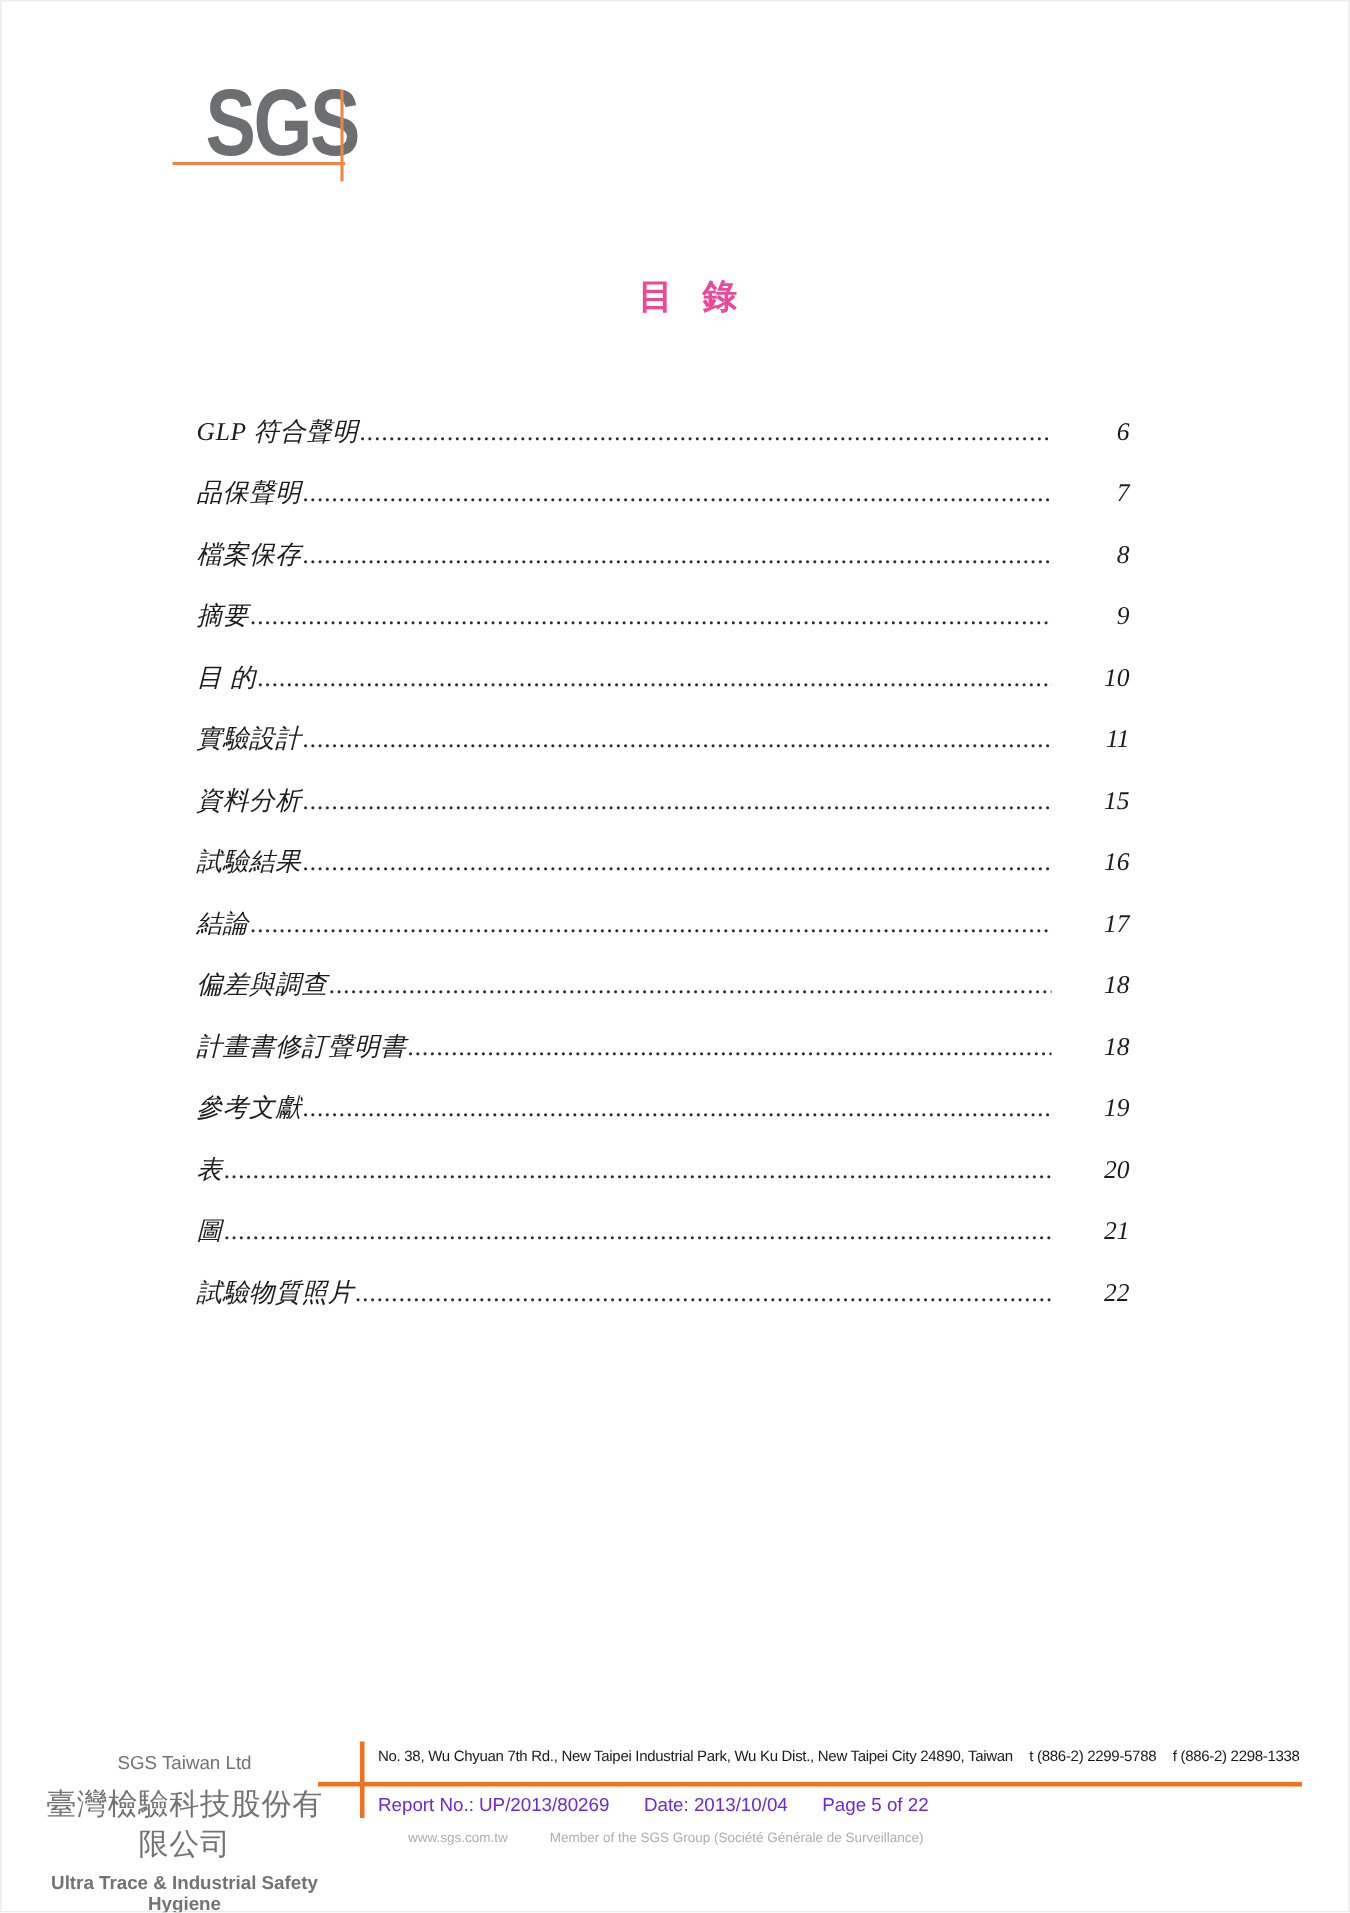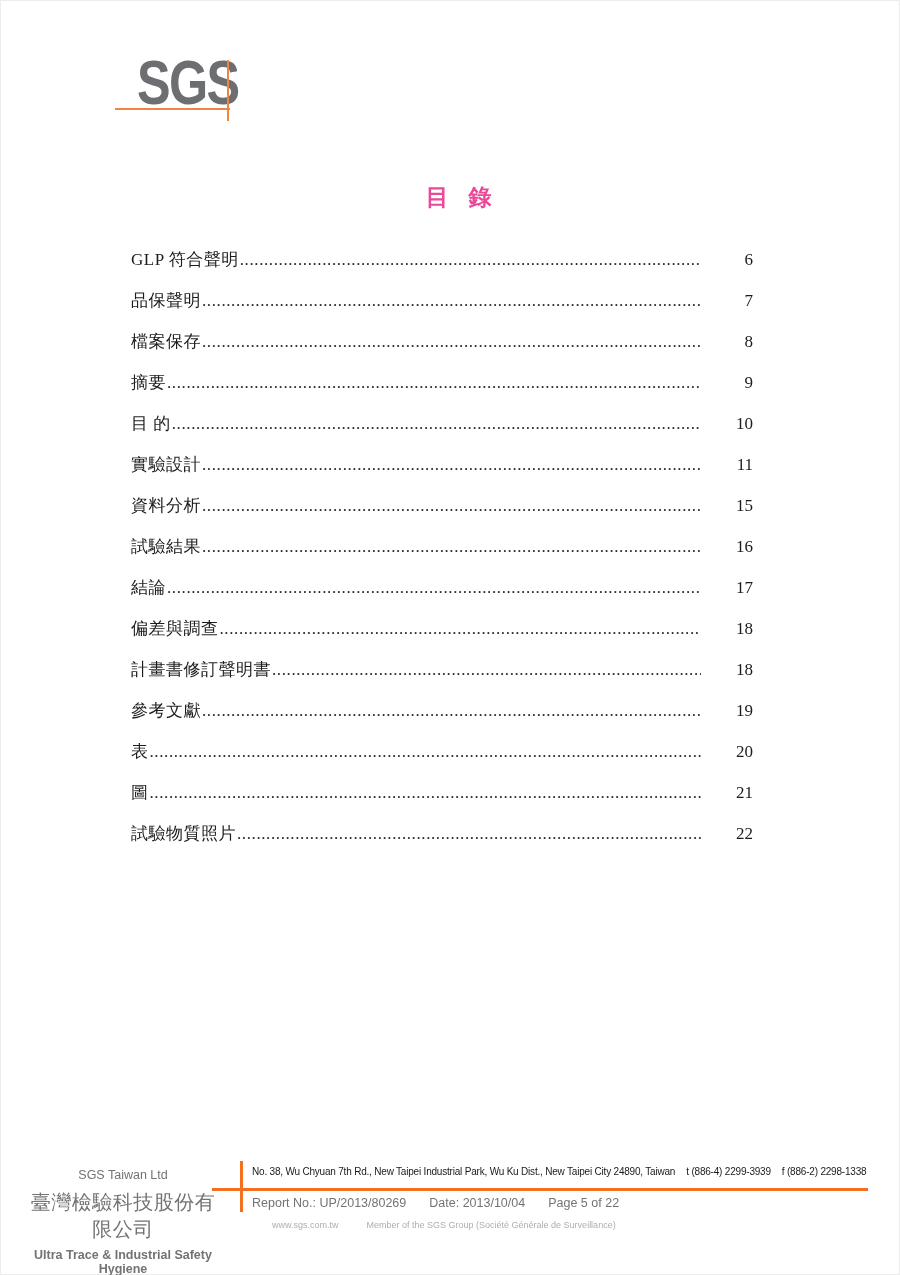--- a/index.html
+++ b/index.html
@@ -23,21 +23,21 @@
   .logo-hline{position:absolute;left:115px;top:108px;width:115px;height:2px;background:#ef8443;}
   .logo-vline{position:absolute;left:227px;top:60px;width:2px;height:61px;background:#ef8443;}
   
   .doc-title{
     position:absolute;left:12px;top:182px;width:100%;
     margin:0;text-align:center;
     font-size:23px;font-weight:bold;letter-spacing:7px;
     color:#ec4899;
   }
   
-  .toc{position:absolute;left:131px;top:248px;width:622px;}
+  .toc{position:absolute;left:131px;top:276px;width:622px;font-style:italic;}
   .toc-row{display:flex;align-items:baseline;height:41px;}
   .toc-label{
     white-space:nowrap;font-size:17px;color:#1c1c1c;letter-spacing:0.5px;
   }
   .toc-leader{
     flex:1;overflow:hidden;white-space:nowrap;
     font-size:17px;color:#2a2a2a;letter-spacing:0.6px;
     margin:0 2px 0 1px;
   }
   .toc-page{
@@ -55,21 +55,21 @@
   .footer-hline{position:absolute;left:212px;top:1188px;width:656px;height:2.5px;background:#f2701f;}
   .footer-address{
     position:absolute;left:252px;top:1166px;width:640px;
     font-family:"Liberation Sans","DejaVu Sans",sans-serif;
     font-size:10px;letter-spacing:-0.2px;color:#1a1a1a;white-space:nowrap;
   }
   .footer-address .fa-gap{margin-left:11px;}
   .footer-report{
     position:absolute;left:252px;top:1196px;
     font-family:"Liberation Sans","DejaVu Sans",sans-serif;
-    font-size:12.5px;color:#737373;white-space:nowrap;
+    font-size:12.5px;color:#6d28d9;white-space:nowrap;
   }
   .footer-report .fr-gap{margin-left:23px;}
   .footer-small{
     position:absolute;left:252px;top:1220px;
     font-family:"Liberation Sans","DejaVu Sans",sans-serif;
     font-size:9px;color:#aeaeae;white-space:nowrap;margin-left:20px;
   }
   .footer-small .fs-gap{margin-left:28px;}
 </style>
 </head>
@@ -165,21 +165,21 @@
 
   <div>
     <div class="footer-left">
       <div class="f-en">SGS Taiwan Ltd</div>
       <div class="f-zh">臺灣檢驗科技股份有限公司</div>
       <div class="f-div">Ultra Trace &amp; Industrial Safety Hygiene</div>
     </div>
     <div class="footer-vline"></div>
     <div class="footer-hline"></div>
     <div class="footer-address">
-      <span>No. 38, Wu Chyuan 7th Rd., New Taipei Industrial Park, Wu Ku Dist., New Taipei City 24890, Taiwan</span><span class="fa-gap">t (886-4) 2299-3939</span><span class="fa-gap">f (886-2) 2298-1338</span>
+      <span>No. 38, Wu Chyuan 7th Rd., New Taipei Industrial Park, Wu Ku Dist., New Taipei City 24890, Taiwan</span><span class="fa-gap">t (886-2) 2299-5788</span><span class="fa-gap">f (886-2) 2298-1338</span>
     </div>
     <div class="footer-report">
       <span>Report No.: UP/2013/80269</span><span class="fr-gap">Date: 2013/10/04</span><span class="fr-gap">Page 5 of 22</span>
     </div>
     <div class="footer-small">
       <span>www.sgs.com.tw</span><span class="fs-gap">Member of the SGS Group (Société Générale de Surveillance)</span>
     </div>
   </div>
 
 </div>

